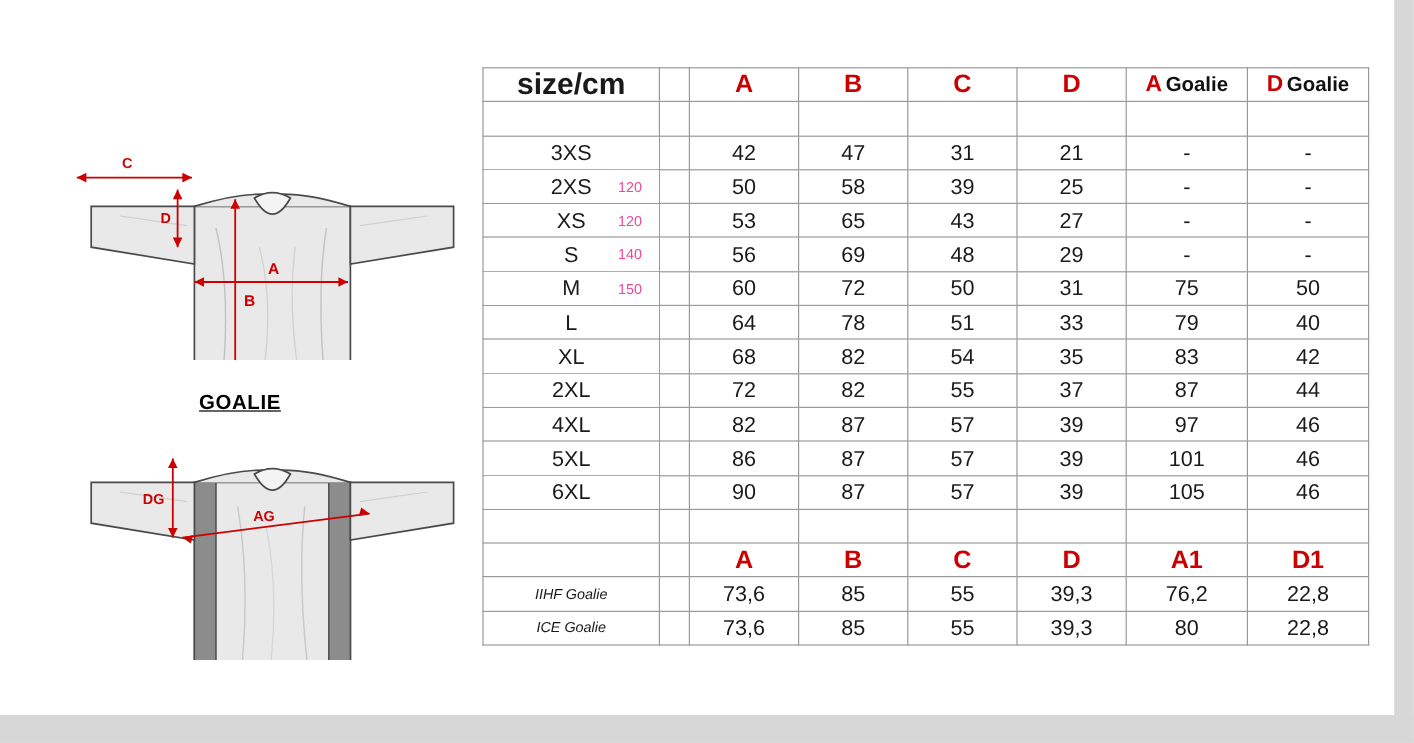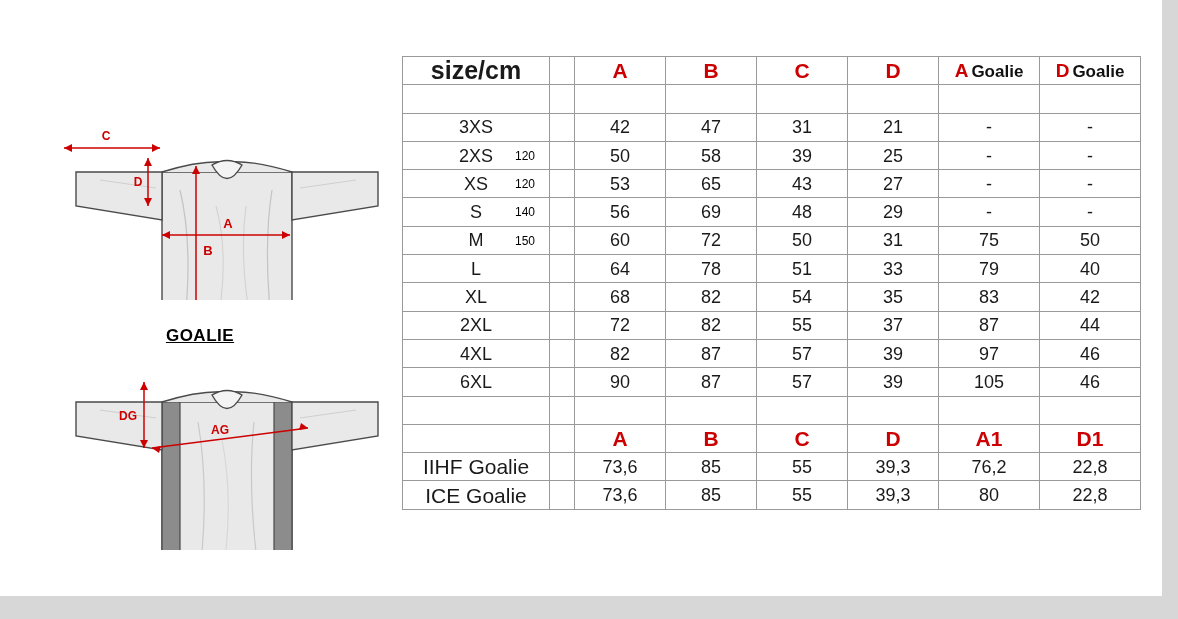--- a/index.html
+++ b/index.html
@@ -110,30 +110,30 @@
     color: #cc0000;
     font-size: 19px;
     margin-right: 3px;
   }
   .sizecell {
     font-size: 18px;
     position: relative;
     margin-top: 14px;
   }
   .sizecell .sub {
-    color: #000000;
+    color: #ec4899;
     font-size: 12px;
     position: absolute;
     right: 14px;
     top: 8px;
     font-weight: normal;
   }
   .empty-row td { height: 26px; }
   .val { font-size: 18px; }
-  .rowlabel { font-size: 21px; }
+  .rowlabel { font-size: 12px; font-style: italic; }
 
   
   .lbl {
     font-size: 12px;
     font-weight: bold;
     fill: #cc0000;
     font-family: "Liberation Sans", sans-serif;
   }
   .lbl-big {
     font-size: 13px;
@@ -359,20 +359,30 @@
           <td class="c-size sizecell"><span>4XL</span><span class="sub"></span></td>
           <td class="c-narrow"></td>
           <td class="c-val val">82</td>
           <td class="c-val val">87</td>
           <td class="c-val val">57</td>
           <td class="c-val val">39</td>
           <td class="c-goalie val">97</td>
           <td class="c-goalie val">46</td>
         </tr>
 
+        <tr>
+          <td class="c-size sizecell"><span>5XL</span><span class="sub"></span></td>
+          <td class="c-narrow"></td>
+          <td class="c-val val">86</td>
+          <td class="c-val val">87</td>
+          <td class="c-val val">57</td>
+          <td class="c-val val">39</td>
+          <td class="c-goalie val">101</td>
+          <td class="c-goalie val">46</td>
+        </tr>
 
         <tr>
           <td class="c-size sizecell"><span>6XL</span><span class="sub"></span></td>
           <td class="c-narrow"></td>
           <td class="c-val val">90</td>
           <td class="c-val val">87</td>
           <td class="c-val val">57</td>
           <td class="c-val val">39</td>
           <td class="c-goalie val">105</td>
           <td class="c-goalie val">46</td>

